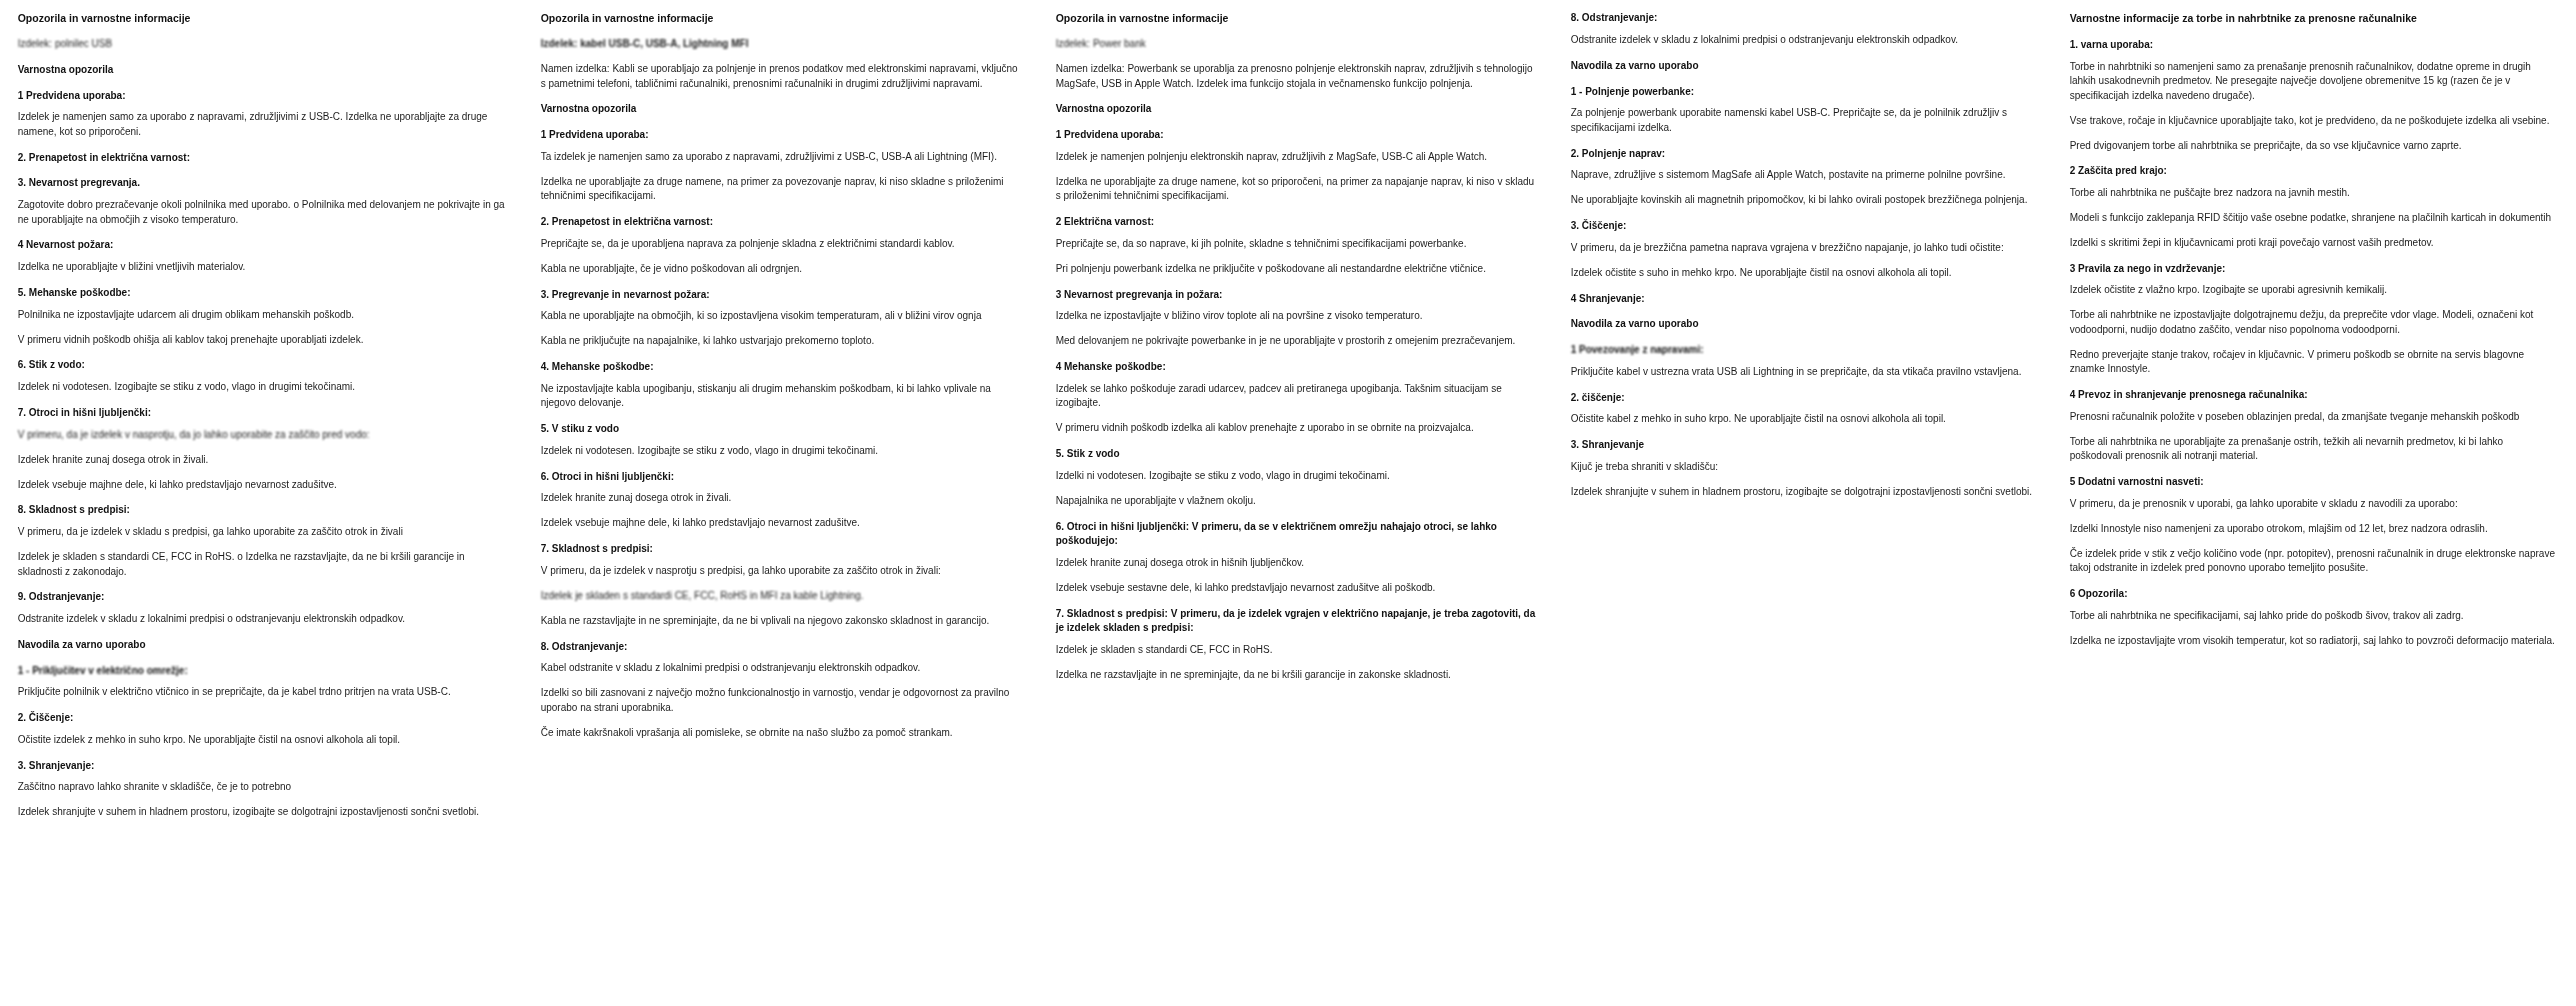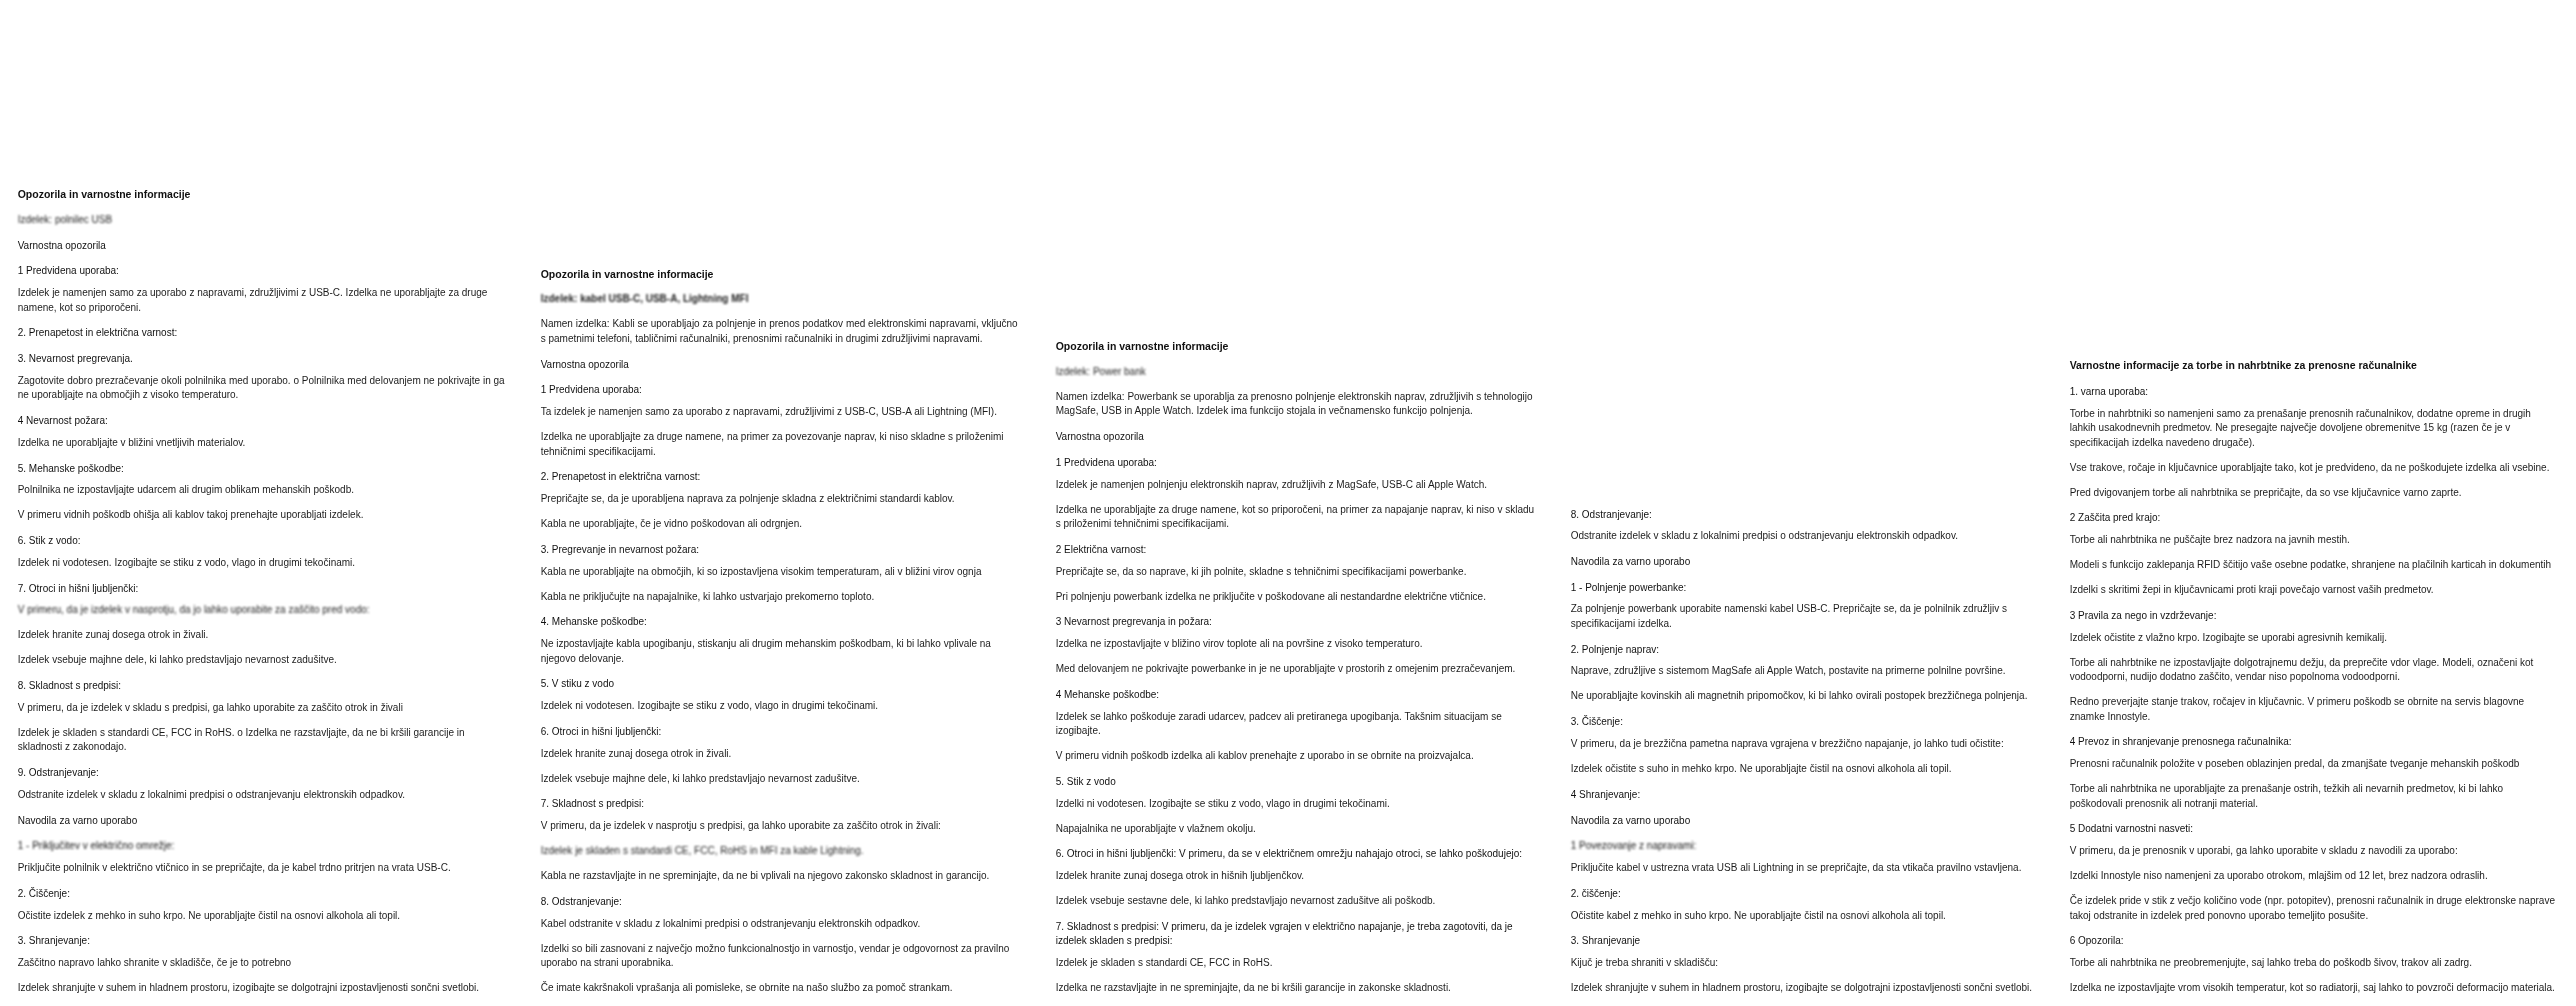--- a/index.html
+++ b/index.html
@@ -10,21 +10,21 @@
   body {
     width: 2576px;
     height: 1006px;
     font-family: "Liberation Sans", sans-serif;
     color: #1a1a1a;
     overflow: hidden;
   }
   .page {
     display: flex;
     flex-direction: row;
-    align-items: flex-end;
+    align-items: flex-start;
     width: 2576px;
     height: 1006px;
     padding: 11.3px 0 0 0;
     box-sizing: border-box;
   }
   .column {
     box-sizing: border-box;
     padding: 0 17.7px 0 17.7px;
     font-size: 10px;
     line-height: 1.45;
@@ -35,21 +35,21 @@
   .col-4 { width: 499px; }
   .col-5 { width: 523px; }
 
   .doc-title {
     font-weight: bold;
     font-size: 10.5px;
     margin: 0 0 10.5px 0;
     color: #111;
   }
   .subhead {
-    font-weight: normal;
+    font-weight: bold;
     font-size: 10px;
     margin: 11.3px 0 7.2px 0;
     color: #111;
   }
   .para {
     margin: 0 0 10.5px 0;
     color: #1c1c1c;
   }
   .blurred-soft {
     filter: blur(1.1px);
@@ -202,19 +202,19 @@
         <div class="para">Torbe ali nahrbtnike ne izpostavljajte dolgotrajnemu dežju, da preprečite vdor vlage. Modeli, označeni kot vodoodporni, nudijo dodatno zaščito, vendar niso popolnoma vodoodporni.</div>
         <div class="para">Redno preverjajte stanje trakov, ročajev in ključavnic. V primeru poškodb se obrnite na servis blagovne znamke Innostyle.</div>
         <div class="subhead">4 Prevoz in shranjevanje prenosnega računalnika:</div>
         <div class="para">Prenosni računalnik položite v poseben oblazinjen predal, da zmanjšate tveganje mehanskih poškodb</div>
         <div class="para">Torbe ali nahrbtnika ne uporabljajte za prenašanje ostrih, težkih ali nevarnih predmetov, ki bi lahko poškodovali prenosnik ali notranji material.</div>
         <div class="subhead">5 Dodatni varnostni nasveti:</div>
         <div class="para">V primeru, da je prenosnik v uporabi, ga lahko uporabite v skladu z navodili za uporabo:</div>
         <div class="para">Izdelki Innostyle niso namenjeni za uporabo otrokom, mlajšim od 12 let, brez nadzora odraslih.</div>
         <div class="para">Če izdelek pride v stik z večjo količino vode (npr. potopitev), prenosni računalnik in druge elektronske naprave takoj odstranite in izdelek pred ponovno uporabo temeljito posušite.</div>
         <div class="subhead">6 Opozorila:</div>
-        <div class="para">Torbe ali nahrbtnika ne preobremenjujte, saj lahko treba do poškodb šivov, trakov ali zadrg.</div>
+        <div class="para">Torbe ali nahrbtnika ne specifikacijami, saj lahko pride do poškodb šivov, trakov ali zadrg.</div>
         <div class="para">Izdelka ne izpostavljajte vrom visokih temperatur, kot so radiatorji, saj lahko to povzroči deformacijo materiala.</div>
       </div>
   </div>
 
 </div>
 
 
 </body></html>

